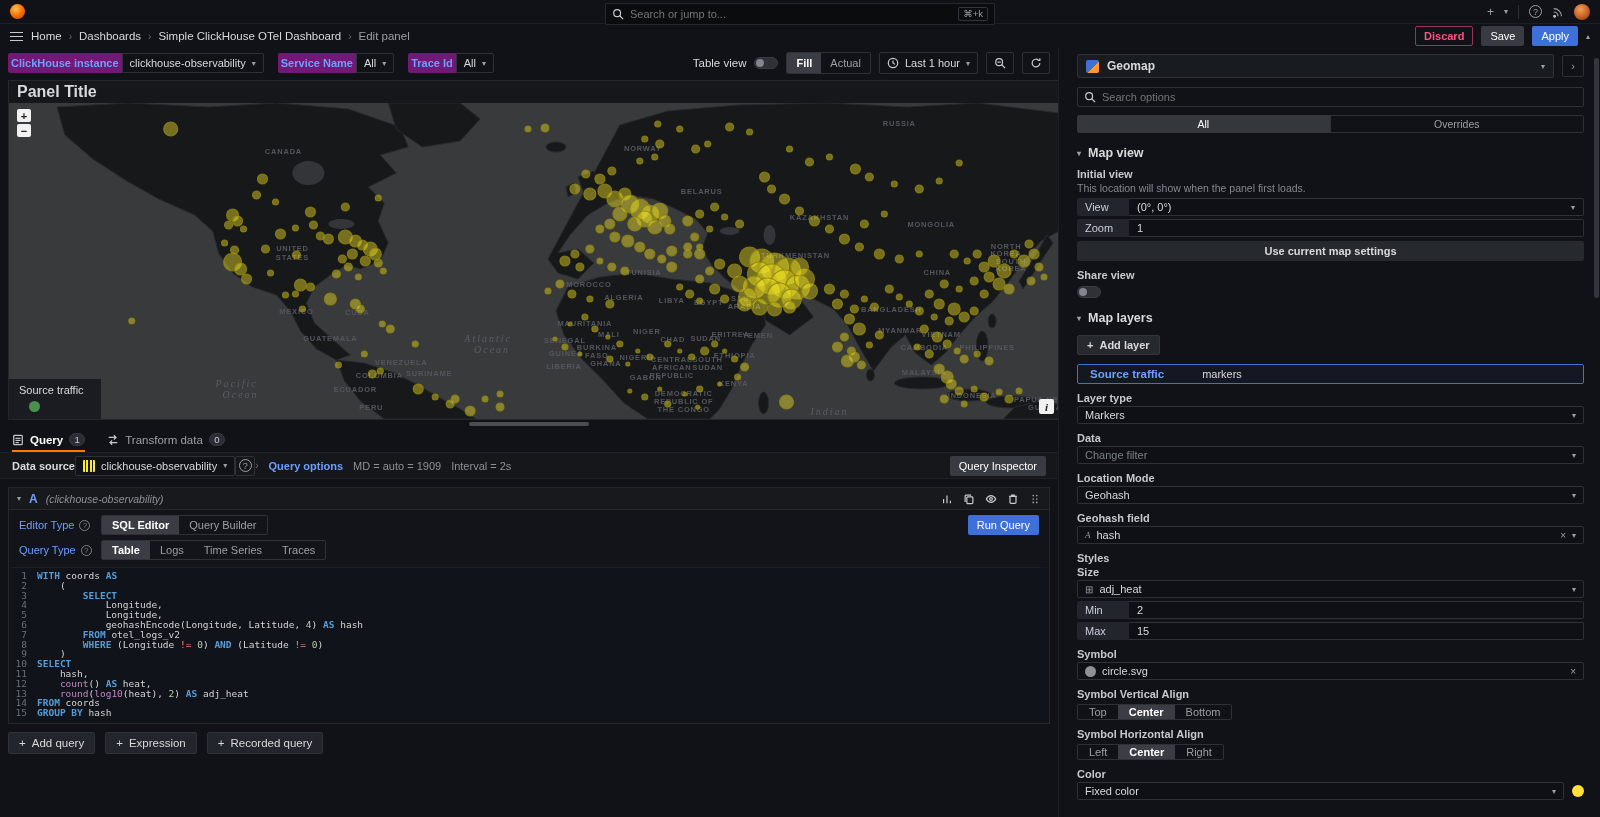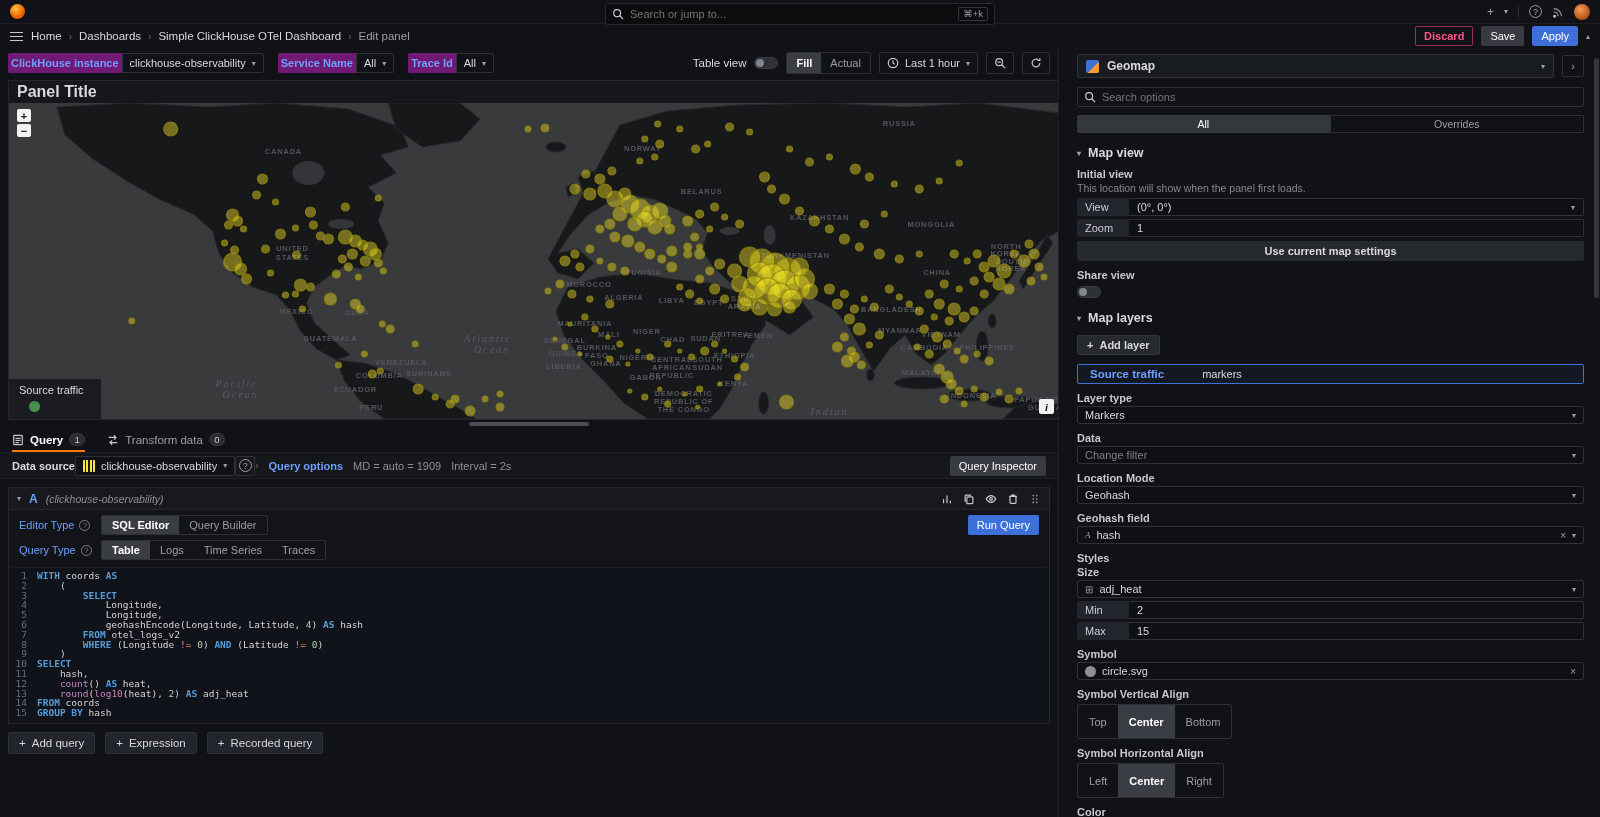--- a/index.html
+++ b/index.html
@@ -134,21 +134,21 @@
   .placeholder { color:#7b7f87; }
   .inline-row { display:flex; margin-top:3px; height:18px; }
   .inline-lab { min-width:52px; background:#22252b; border-radius:2px 0 0 2px; display:flex; align-items:center; padding:0 8px; font-size:11px; color:#ccccdc; }
   .inline-val { flex:1; border:1px solid #2e3136; border-left:0; border-radius:0 2px 2px 0; background:#0e1015; display:flex; align-items:center; padding:0 8px; font-size:11px; }
   .inline-val input { width:100%; background:transparent; border:0; outline:0; color:#d8d9da; font-size:11px; font-family:inherit; }
   .wide-btn { margin-top:4px; height:20px; background:#26292e; border-radius:2px; display:flex; align-items:center; justify-content:center; font-size:11px; font-weight:bold; color:#d8d9da; cursor:pointer; }
   .add-layer { margin-top:10px; height:20px; display:inline-flex; align-items:center; gap:6px; background:#26292e; border:1px solid #33363c; border-radius:2px; padding:0 9px; font-size:11px; font-weight:bold; color:#d8d9da; cursor:pointer; }
   .layer-card { margin-top:9px; height:20px; border:1px solid #3d71d9; border-radius:2px; background:#141823; display:flex; align-items:center; padding:0 12px; gap:38px; cursor:pointer; }
   .layer-card .lname { color:#6e9fff; font-size:11.5px; font-weight:bold; }
   .layer-card .ltype { color:#d8d9da; font-size:11px; }
-  .radio3 { display:inline-flex; border:1px solid #2e3136; border-radius:2px; overflow:hidden; height:35px; margin-top:2px; }
+  .radio3 { display:inline-flex; border:1px solid #2e3136; border-radius:2px; overflow:hidden; height:16px; margin-top:2px; }
   .radio3 .opt { display:flex; align-items:center; padding:0 11px; font-size:11px; color:#9d9fa3; cursor:pointer; }
   .radio3 .opt.active { background:#3a3d44; color:#fff; font-weight:bold; }
   .color-row { display:flex; align-items:center; gap:8px; }
   .swatch { width:12px; height:12px; border-radius:50%; cursor:pointer; }
   .gridicon { font-size:10px; color:#9d9fa3; }
   .stricon { font-size:9px; font-style:italic; color:#9d9fa3; font-family:"Liberation Serif",serif; }
   .symcircle { width:11px; height:11px; border-radius:50%; background:#8e9097; }
 </style>
 </head>
 <body>

